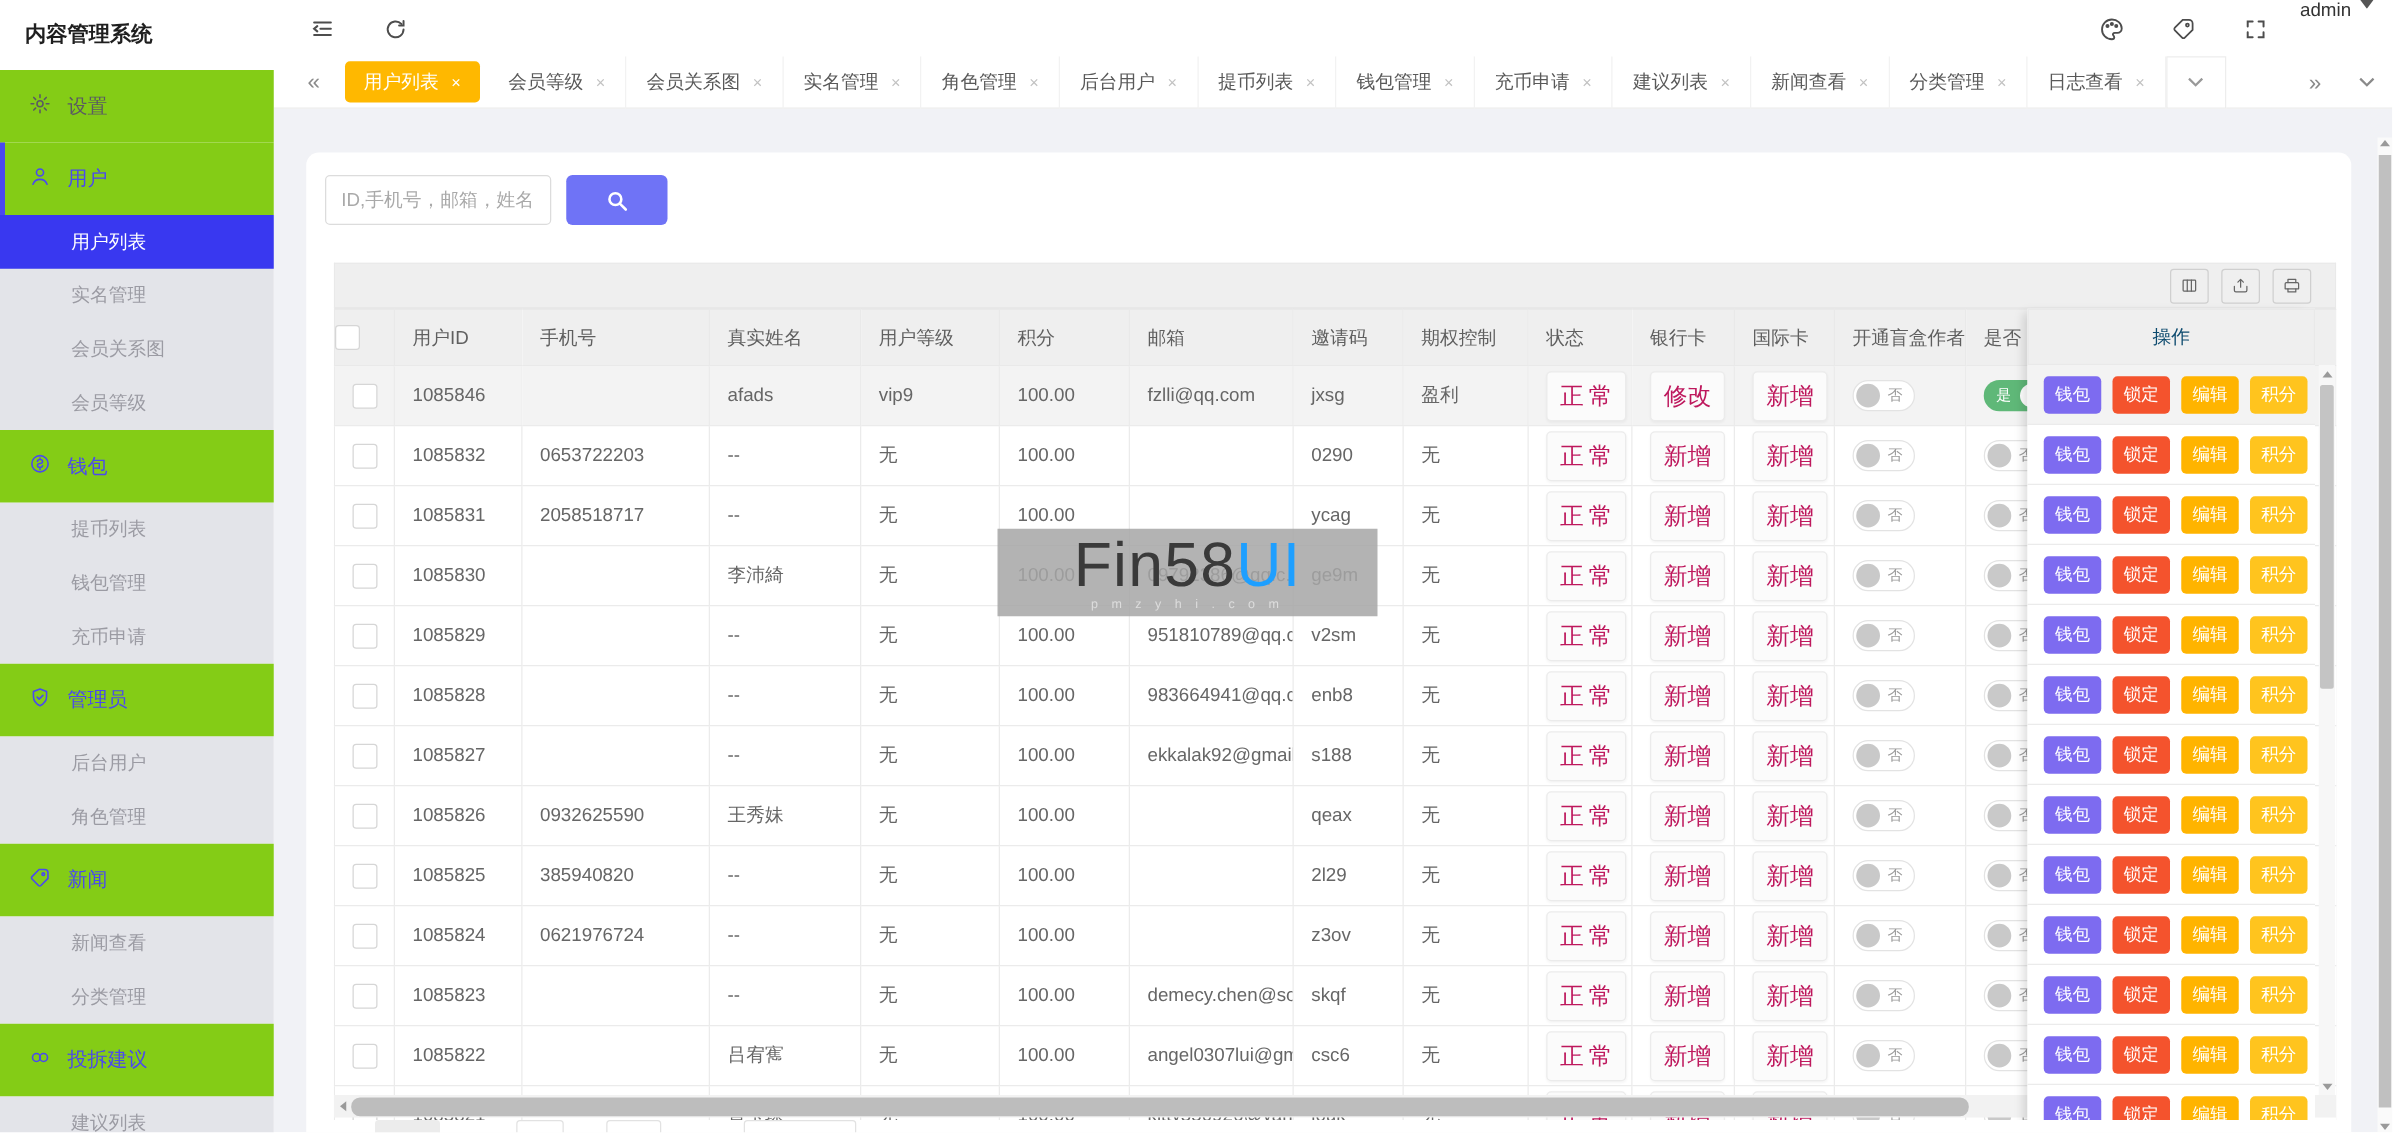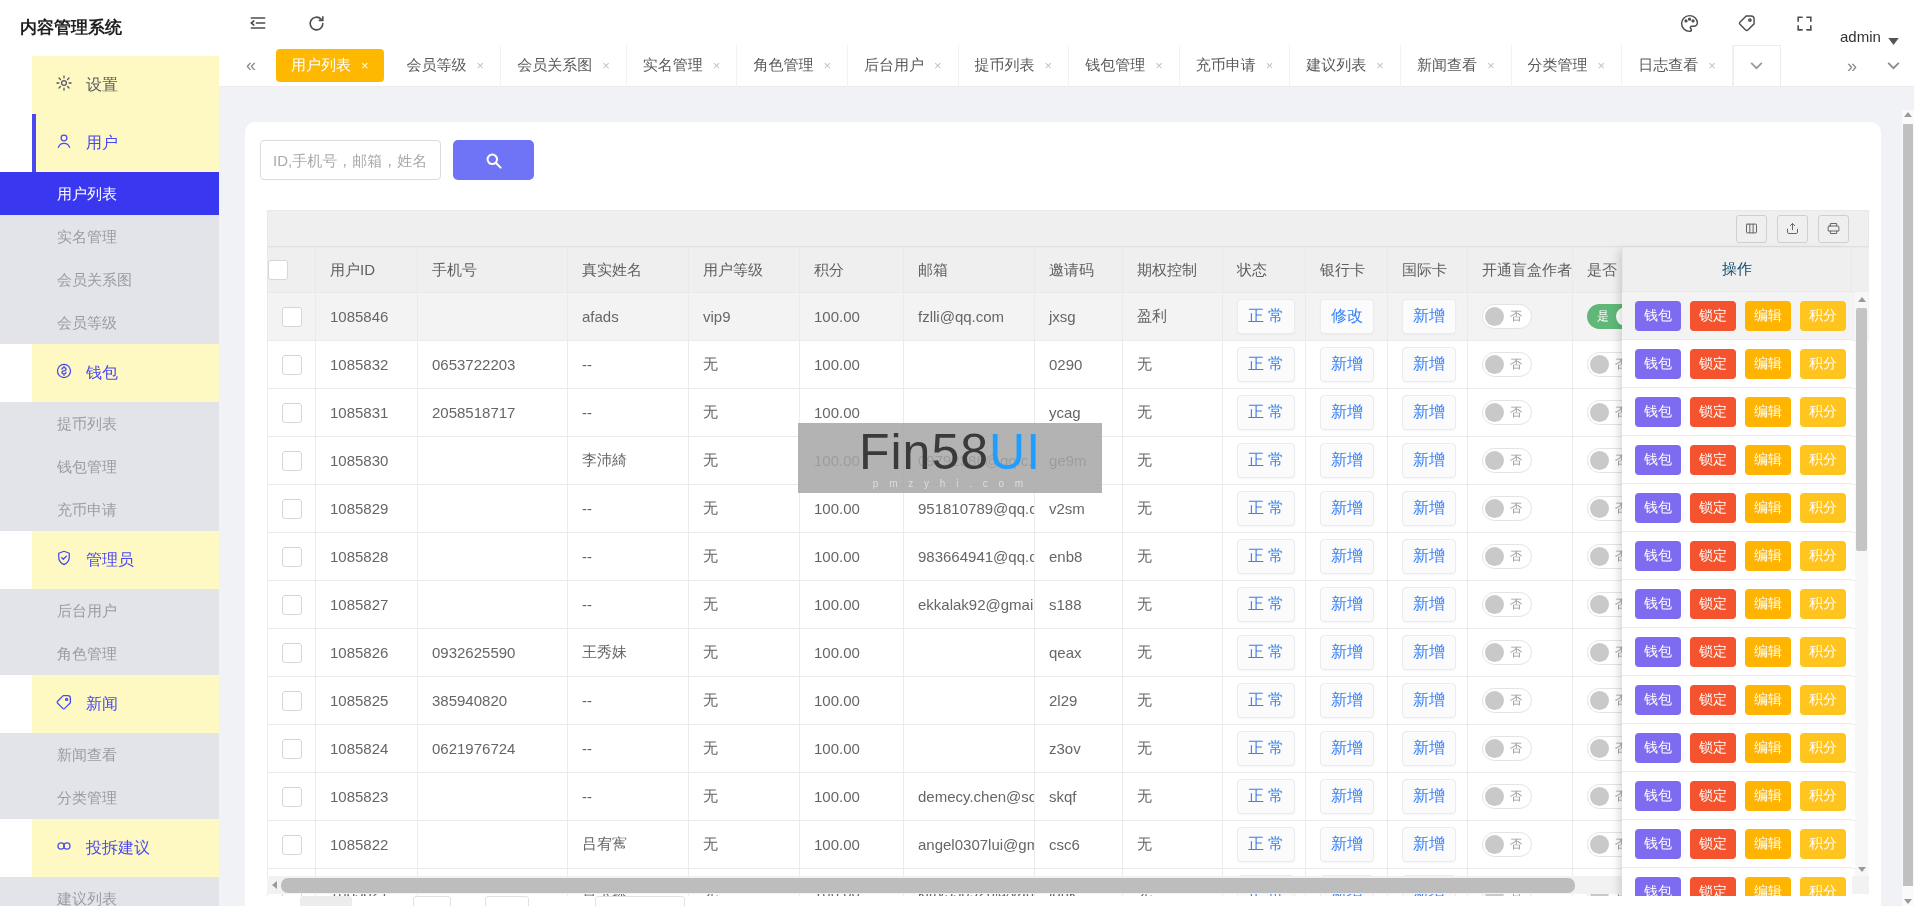--- a/index.html
+++ b/index.html
@@ -4,32 +4,32 @@
 <style>
   * { box-sizing: border-box; margin: 0; padding: 0; }
   html,body { width:1914px; height:906px; overflow:hidden; }
   body { font-family:"Liberation Sans","DejaVu Sans",sans-serif; background:#fff; }
   .screen { position:relative; width:1914px; height:906px; overflow:hidden; background:#fff; }
 
   
   .sidebar { position:absolute; left:0; top:0; width:219px; height:906px; background:#fff; z-index:40; }
   .logo { height:56px; line-height:56px; padding-left:20px; font-size:17px; font-weight:bold; color:#1f1f1f; }
   .nav-group { position:relative; }
-  .nav-group-title { position:relative; height:58px; display:flex; align-items:center; gap:13px; padding-left:23px; font-size:16px; color:#4a49f0; cursor:pointer; background:#fef9c3;margin-left:32px; }
+  .nav-group-title { position:relative; height:58px; display:flex; align-items:center; gap:13px; padding-left:23px; font-size:16px; color:#4a49f0; cursor:pointer; background:#84cc16; }
   .nav-group-title.inactive { color:#5a5a63; }
   .nav-group-title svg { flex:0 0 auto; }
   .indicator { position:absolute; left:0; top:0; width:4px; height:100%; background:#4a49f0; }
   .submenu { background:#E3E4E9; }
   .submenu-item { height:43px; line-height:43px; padding-left:57px; font-size:15px; color:#9b9ba3; cursor:pointer; white-space:nowrap; }
   .submenu-item.active { background:#3938F0; color:#fff; }
 
   
   .topbar { position:absolute; left:219px; top:0; right:0; height:45px; background:#fff; z-index:30; }
   .tb-icon { position:absolute; top:12px; width:22px; height:22px; color:#4d4d4d; cursor:pointer; display:flex; align-items:center; justify-content:center; }
-  .admin-box { position:absolute; left:1621px; top:0; height:45px; display:flex; align-items:flex-end; gap:7px; cursor:pointer; color:#333; font-size:15px; }
+  .admin-box { position:absolute; left:1621px; top:0; height:45px; display:flex; align-items:flex-start; gap:7px; cursor:pointer; color:#333; font-size:15px; }
 
   
   .tabbar { position:absolute; left:219px; top:45px; right:0; height:42px; background:#fff; border-bottom:1px solid #ececec; display:flex; align-items:center; z-index:30; }
   .tab-left-arrow { margin-left:27px; color:#8a8a8a; font-size:18px; cursor:pointer; flex:0 0 auto; }
   .tabs { display:flex; align-items:center; height:42px; margin-left:13px; flex:0 1 auto; overflow:hidden; }
   .tab { display:flex; align-items:center; height:42px; padding:0 16px; font-size:15px; color:#595959; border-right:1px solid #f2f2f2; white-space:nowrap; cursor:pointer; flex:0 0 auto; }
   .tab .x { margin-left:10px; color:#c2c2c2; font-size:13px; }
   .tab.active { background:#FFB800; color:#fff; height:33px; border-radius:4px; margin:0 7px; border-right:none; padding:0 15px; }
   .tab.active .x { color:#fff; }
   .tab-more { width:48px; height:42px; border:1px solid #ededed; display:flex; align-items:center; justify-content:center; color:#999; cursor:pointer; flex:0 0 auto; background:#fff; }
@@ -48,21 +48,21 @@
   .toolbar { position:absolute; left:0; top:0; width:1602px; height:37px; background:#EFEFEF; border:1px solid #E9E9E9; border-bottom:1px solid #E2E2E2; display:flex; align-items:center; justify-content:flex-end; gap:10px; padding-right:19px; }
   .tool-btn { width:31px; height:28px; border:1px solid #cfcfcf; border-radius:3px; display:flex; align-items:center; justify-content:center; color:#666; cursor:pointer; background:transparent; }
 
   table.grid { position:absolute; left:0; top:37px; border-collapse:collapse; table-layout:fixed; width:1602px; }
   table.grid th { height:45px; background:#EFEFEF; border:1px solid #E9E9E9; font-weight:normal; color:#5f5f5f; font-size:15px; text-align:left; padding-left:14px; white-space:nowrap; overflow:hidden; }
   table.grid td { height:48px; border:1px solid #EBEBEB; font-size:15px; color:#666; padding-left:14px; background:#fff; white-space:nowrap; overflow:hidden; }
   table.grid tr.first-row td { background:#F3F3F3; }
   th.sel, td.sel { text-align:center; padding-left:0 !important; }
   .cbx { display:inline-block; width:20px; height:20px; border:1px solid #d6d6d6; border-radius:3px; background:#fff; vertical-align:middle; cursor:pointer; }
 
-  .badge { display:inline-block; padding:6px 10px; background:#FBFBFB; border:1px solid #EBEBEB; border-radius:4px; color:#3b82f6; font-size:16px; box-shadow:0 1px 2px rgba(0,0,0,0.04); cursor:pointer; }
+  .badge { display:inline-block; padding:6px 10px; background:#FBFBFB; border:1px solid #EBEBEB; border-radius:4px; color:#be185d; font-size:19px; box-shadow:0 1px 2px rgba(0,0,0,0.04); cursor:pointer; }
   .badge.ls { letter-spacing:4px; padding-right:6px; }
 
   .toggle-off { display:inline-flex; align-items:center; width:50px; height:25px; border:1px solid #E3E3E3; border-radius:13px; background:#fff; cursor:pointer; vertical-align:middle; }
   .toggle-off .knob { width:19px; height:19px; border-radius:50%; background:#C9C9C9; margin-left:2px; }
   .toggle-off .tlabel { font-size:12px; color:#999; margin-left:6px; }
   .toggle-on { display:inline-flex; align-items:center; justify-content:flex-end; width:50px; height:25px; border-radius:13px; background:#5FB878; cursor:pointer; vertical-align:middle; }
   .toggle-on .tlabel { font-size:12px; color:#fff; margin-right:7px; }
   .toggle-on .knob { width:19px; height:19px; border-radius:50%; background:#fff; margin-right:2px; }
 
   

